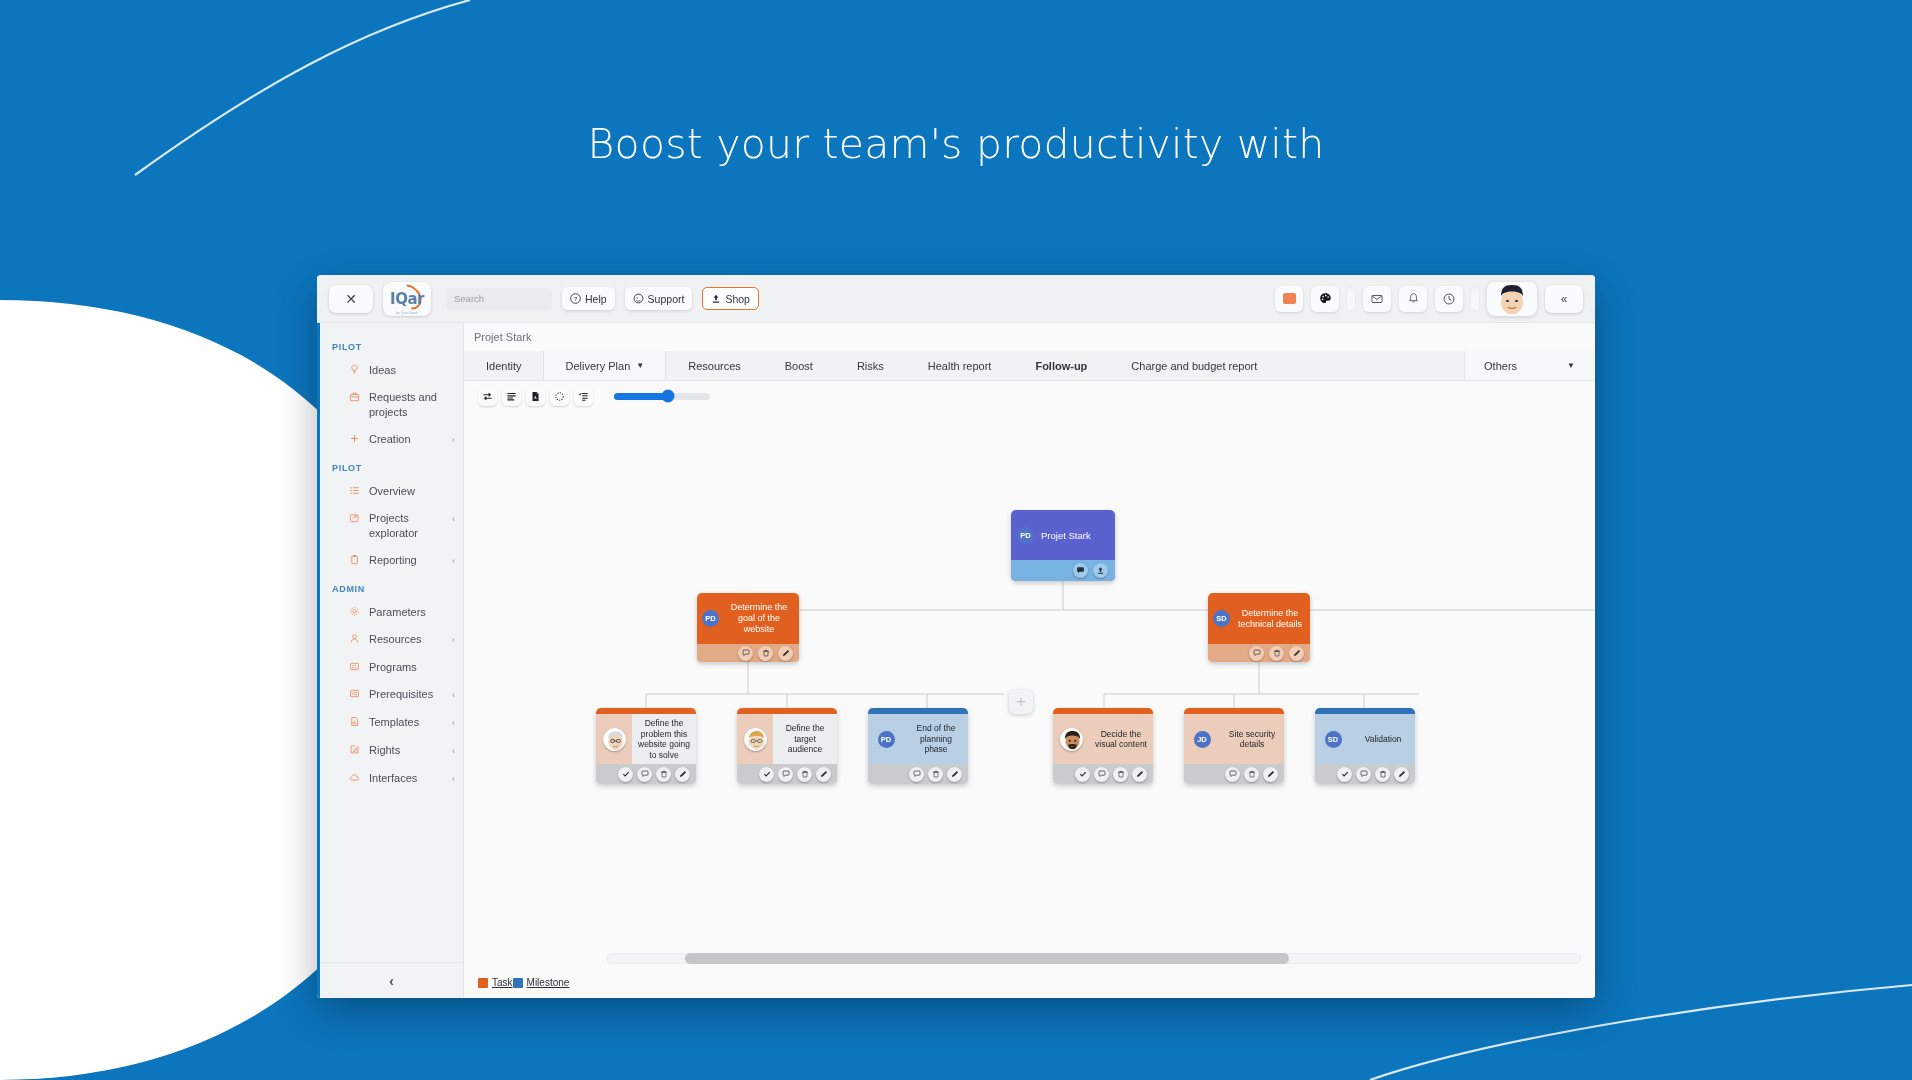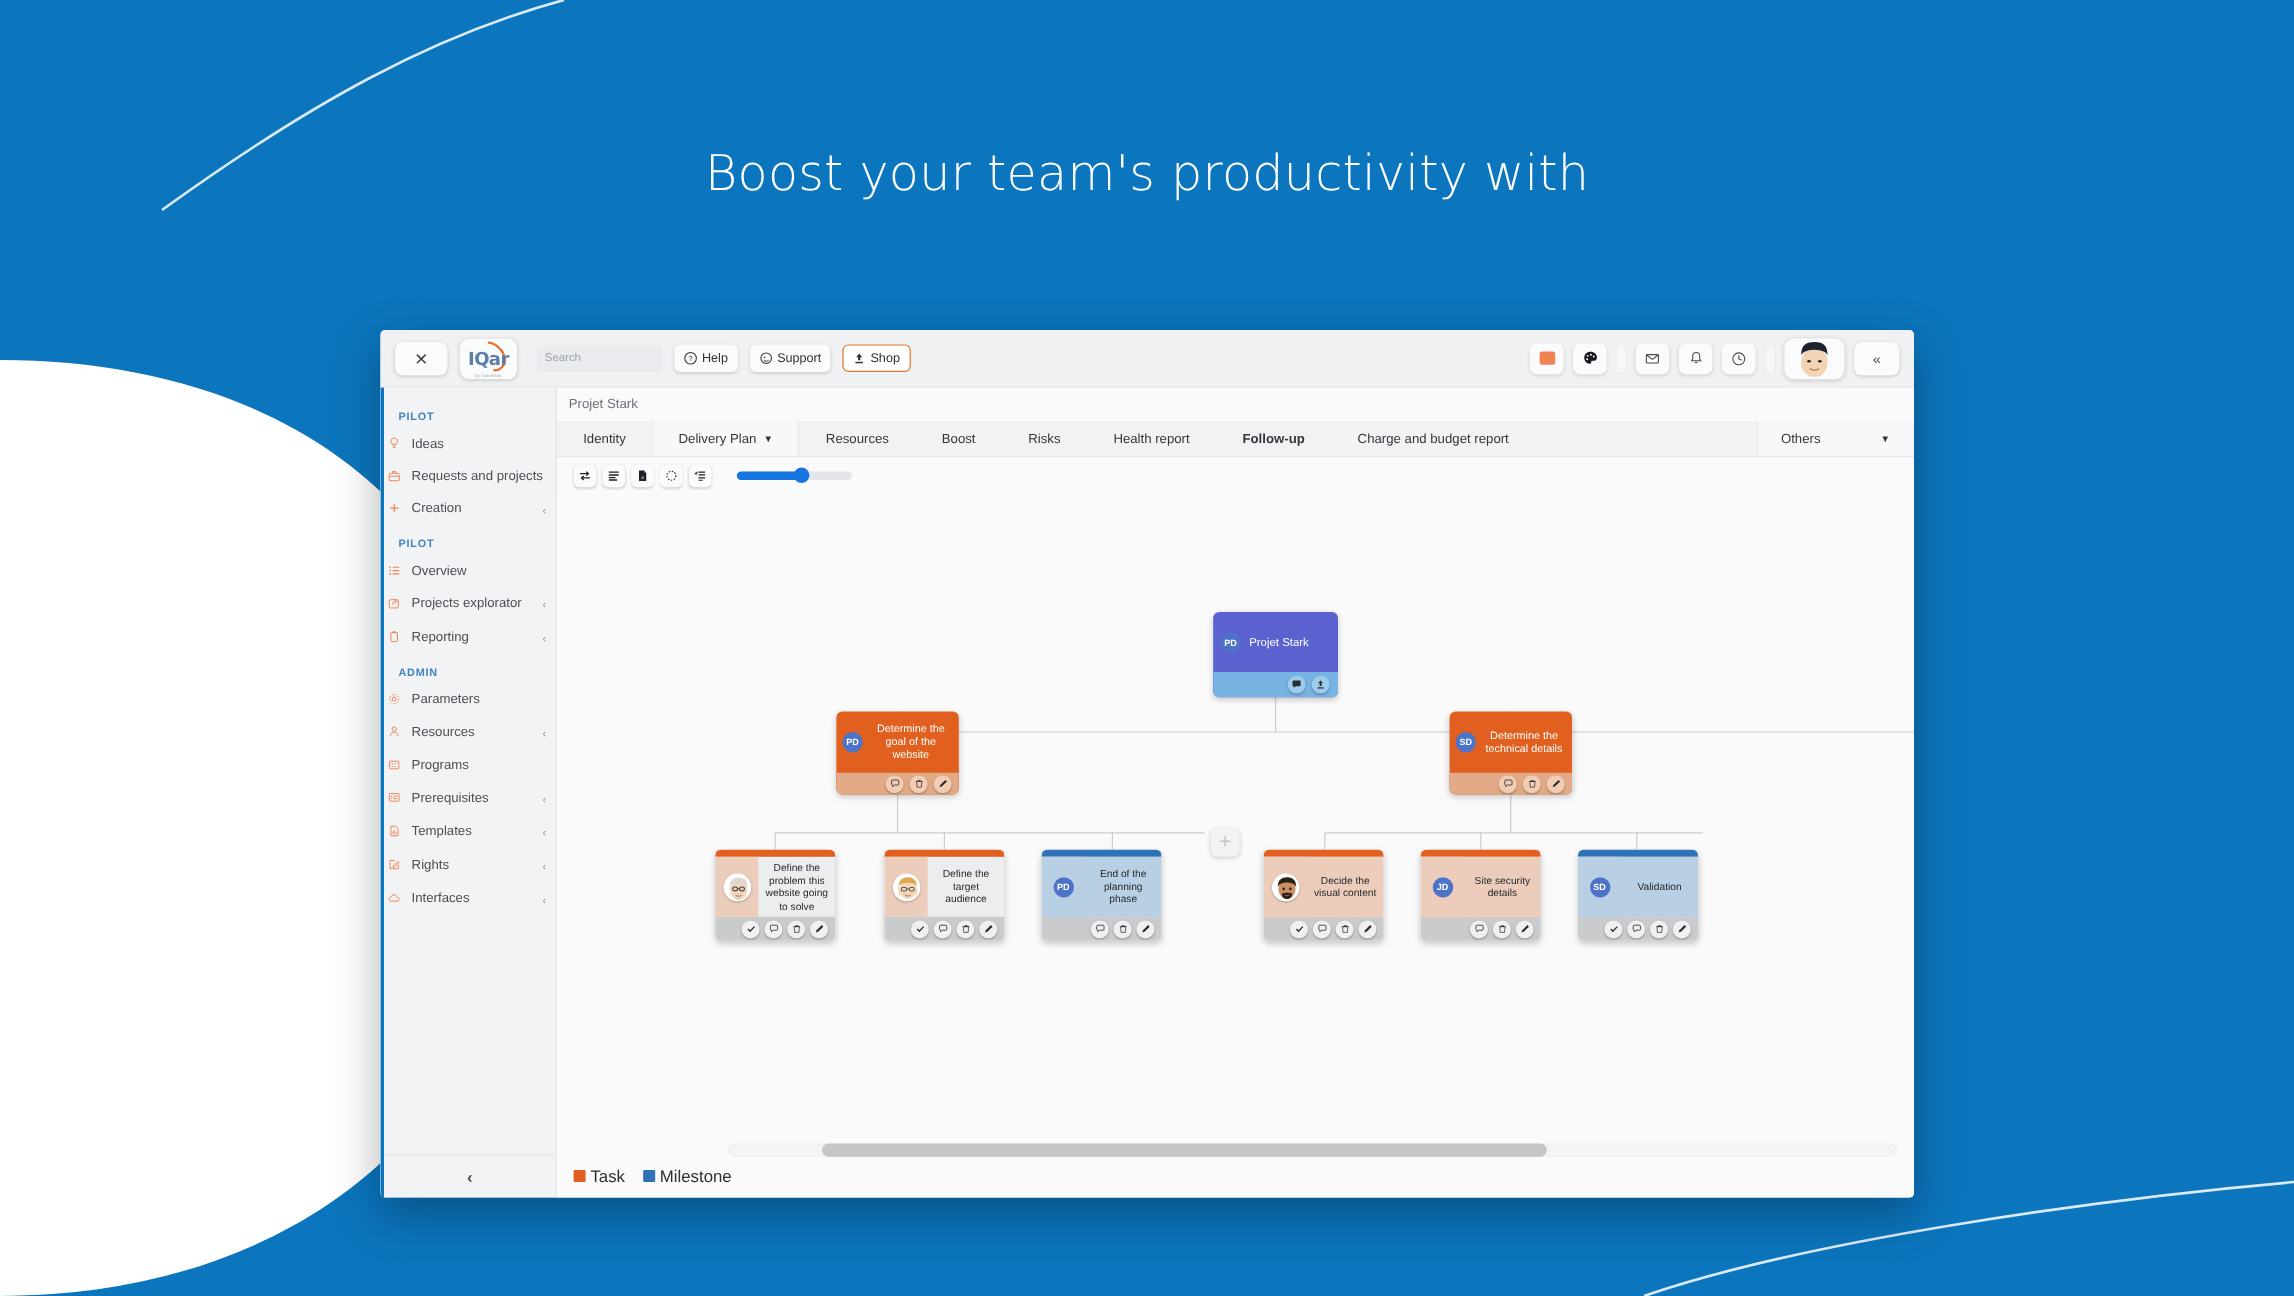--- a/index.html
+++ b/index.html
@@ -145,21 +145,21 @@
     padding-top: 10px;
     position: relative;
   }
   .side-group {
     font-size: 9px; font-weight: 700; color: #3f83c4;
     letter-spacing: .7px;
     padding: 9px 0 5px 12px;
   }
   .side-item {
     display: flex; align-items: flex-start;
-    padding: 6px 8px 6px 2px;
+    padding: 6px 8px 6px 28px;
     gap: 8px;
     font-size: 11px; color: #4a4f55;
     position: relative;
     line-height: 15px;
   }
   .side-item .sic { width: 13px; min-width: 13px; display: flex; justify-content: center; color: #ef8354; margin-top: 1px; }
   .side-item .slabel { flex: 1; }
   .side-item .schev { font-size: 9px; color: #8b9099; margin-top: 1px; }
   #sidebar-collapse {
     margin-top: auto;
@@ -295,22 +295,22 @@
     position: absolute; left: 143px; right: 14px; bottom: 34px;
     height: 11px; background: #f3f4f5; border-radius: 6px;
     box-shadow: inset 0 0 0 .5px #e4e6e8;
   }
   #h-scroll-thumb {
     position: absolute; left: 8%; width: 62%; top: 0; bottom: 0;
     background: #c4c6c8; border-radius: 6px;
   }
   #legend {
     position: absolute; left: 14px; bottom: 10px;
-    display: flex; align-items: center; gap: 15px;
-    font-size: 14px; color: #2b2f33;
+    display: flex; align-items: center; gap: 0;
+    font-size: 10px; color: #2b2f33; text-decoration: underline;
   }
   .leg { display: flex; align-items: center; gap: 4px; }
   .leg .sw { width: 10px; height: 10px; border-radius: 1px; }
 </style>
 </head>
 <body>
 
 <div id="bg-wrap">
   <svg id="bg-svg" width="1912" height="1080" viewBox="0 0 1912 1080">
     <rect x="0" y="0" width="1912" height="1080" fill="#ffffff"></rect>

